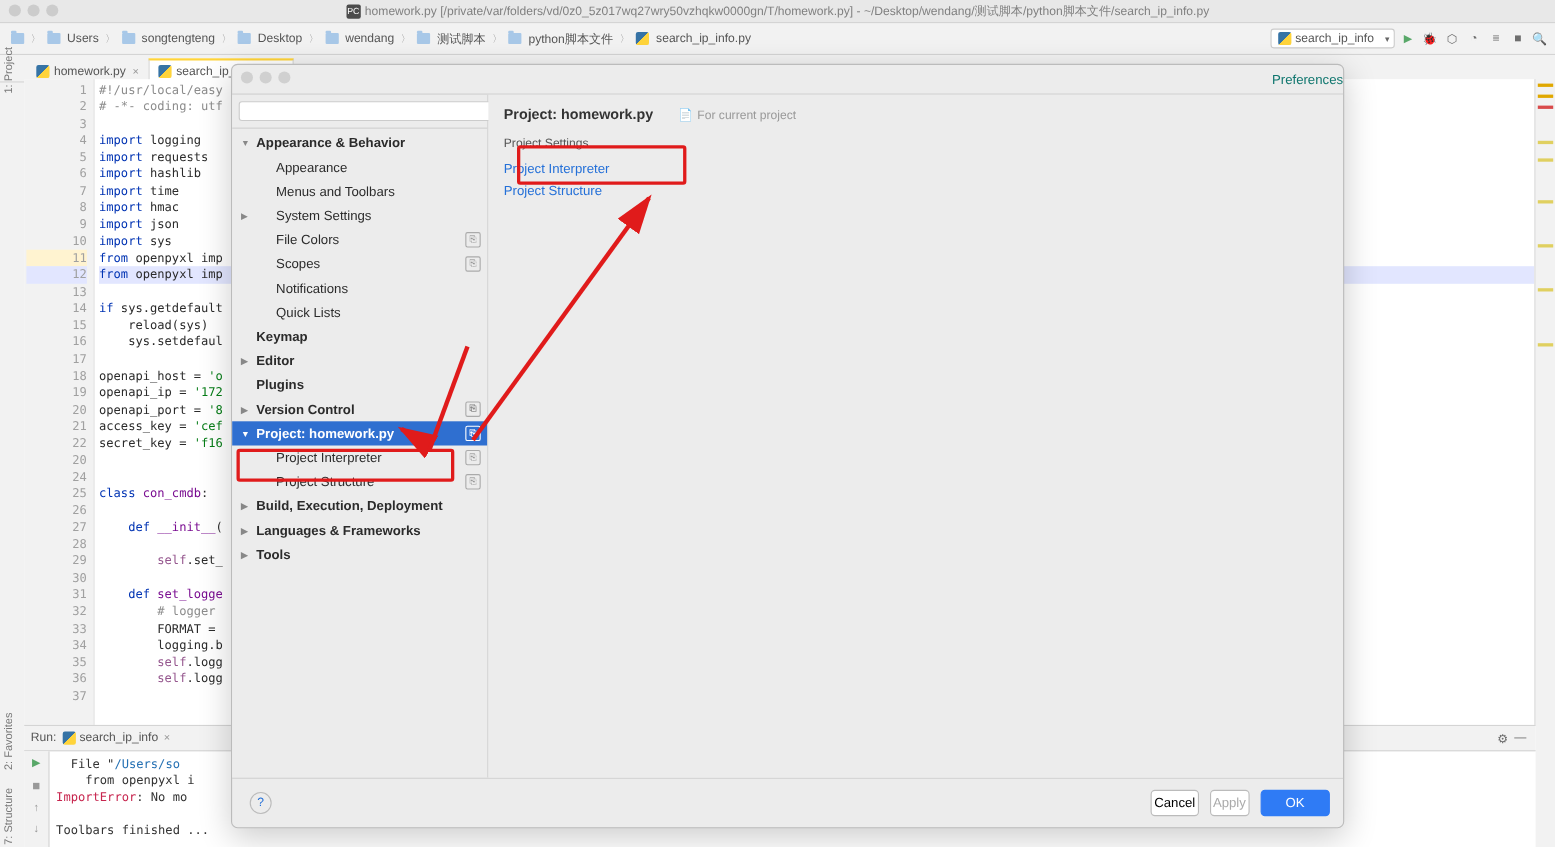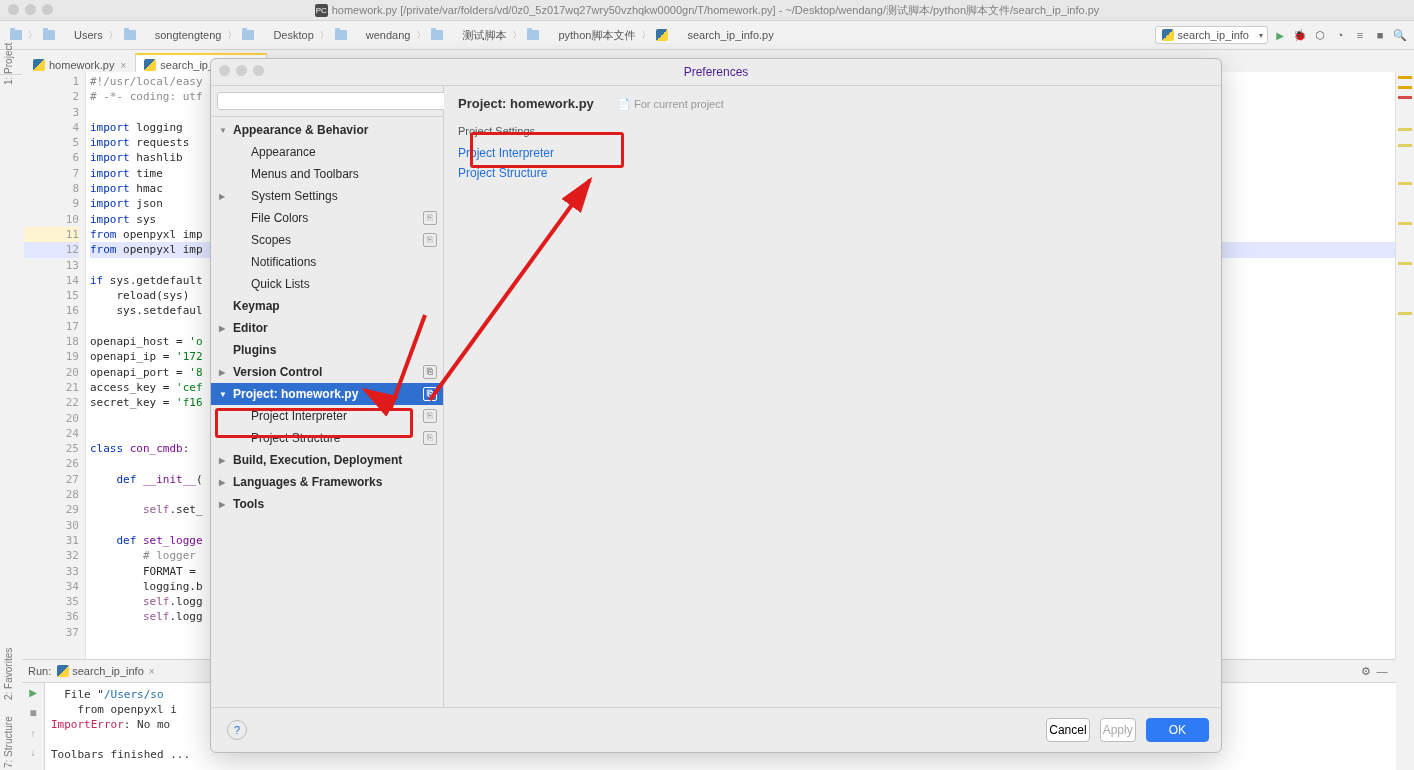--- a/index.html
+++ b/index.html
@@ -2,21 +2,21 @@
 <html><head>
 <meta charset="utf-8">
 <style>
 html,body{margin:0;padding:0;font-family:-apple-system,"Helvetica Neue",Arial,sans-serif;font-size:12px;color:#2b2b2b;background:#f2f2f2;height:100%;overflow:hidden}
 .titlebar{height:20px;background:#e8e8e8;display:flex;align-items:center;justify-content:center;font-size:11px;color:#808080;border-bottom:1px solid #d4d4d4;position:relative}
 .traffic{position:absolute;left:8px;top:4px;display:flex;gap:6px}
 .traffic span{width:11px;height:11px;border-radius:50%;background:#ccc;display:inline-block}
 .pc-icon{width:13px;height:13px;background:#4c4c4c;color:#fff;font-size:8px;font-weight:normal;display:inline-flex;align-items:center;justify-content:center;margin-right:4px;border-radius:2px}
 .navbar{height:28px;background:#f2f2f2;border-bottom:1px solid #d4d4d4;display:flex;align-items:center;padding:0 6px;font-size:11px;color:#555}
 .bc{display:flex;align-items:center;gap:2px;flex:1}
-.bc-item{display:flex;align-items:center;padding:2px 4px;gap:19px}
+.bc-item{display:flex;align-items:center;padding:2px 4px;gap:6px}
 .bc-sep{color:#999;font-size:9px}
 .folder-icon{width:12px;height:10px;background:#a8c8e8;border-radius:1px;display:inline-block;position:relative}
 .folder-icon:before{content:"";position:absolute;top:-2px;left:0;width:5px;height:2px;background:#a8c8e8;border-radius:1px 1px 0 0}
 .py-icon{width:12px;height:12px;display:inline-block;background:linear-gradient(135deg,#3673a5 50%,#ffd43b 50%);border-radius:2px}
 .nav-right{display:flex;align-items:center;gap:4px}
 .run-config{border:1px solid #ccc;background:#fff;padding:2px 18px 2px 6px;border-radius:3px;font-size:11px;display:flex;align-items:center;gap:3px;position:relative}
 .run-config:after{content:"▾";position:absolute;right:4px;font-size:8px;color:#666}
 .nav-icon{width:16px;height:16px;display:inline-flex;align-items:center;justify-content:center;font-size:11px;color:#6e6e6e}
 .play-green{color:#59a869;font-size:10px}
 .tabs{height:24px;background:#f2f2f2;border-bottom:1px solid #d4d4d4;display:flex;align-items:flex-end;padding-left:24px}
@@ -40,21 +40,21 @@
 .gut-warn{background:#fff3d0}
 .run-panel{position:absolute;left:22px;right:18px;bottom:0;height:110px;background:#fff;border-top:1px solid #d4d4d4}
 .run-header{height:22px;background:#f2f2f2;border-bottom:1px solid #d4d4d4;display:flex;align-items:center;padding:0 6px;font-size:11px;color:#555}
 .run-tab{padding:2px 6px;display:flex;align-items:center;gap:3px}
 .run-body{display:flex;height:88px}
 .run-tools{width:22px;background:#f2f2f2;border-right:1px solid #d4d4d4;display:flex;flex-direction:column;align-items:center;padding-top:4px;gap:8px}
 .run-out{flex:1;font-family:Menlo,monospace;font-size:11px;padding:4px 6px;color:#333;line-height:15px;white-space:pre}
 .err{color:#c7254e}
 .lnk{color:#2470b3;}
 .dialog{position:absolute;left:210px;top:58px;width:1010px;height:693px;background:#ececec;border:1px solid #bbb;border-radius:6px;box-shadow:0 8px 30px rgba(0,0,0,.2);display:flex;flex-direction:column}
-.dlg-title{height:26px;display:flex;align-items:center;justify-content:center;font-size:12px;color:#4c1d95;position:relative;border-bottom:1px solid #d0d0d0}
+.dlg-title{height:26px;display:flex;align-items:center;justify-content:flex-end;font-size:12px;color:#0f766e;position:relative;border-bottom:1px solid #d0d0d0}
 .dlg-traffic{position:absolute;left:8px;top:6px;display:flex;gap:6px}
 .dlg-traffic span{width:11px;height:11px;border-radius:50%;background:#d0d0d0}
 .dlg-body{flex:1;display:flex;overflow:hidden}
 .prefs-side{width:232px;border-right:1px solid #d0d0d0;display:flex;flex-direction:column;background:#ececec}
 .search-row{padding:6px;border-bottom:1px solid #d0d0d0}
 .search-row input{width:100%;border:1px solid #ccc;border-radius:3px;padding:2px 4px 2px 18px;font-size:11px;background:#fff}
 .prefs-tree{flex:1;overflow:auto;padding-top:2px}
 .tree-item{padding:4px 4px 4px 22px;font-size:12px;display:flex;align-items:center;position:relative;color:#2b2b2b}
 .tree-item.bold{font-weight:600}
 .tree-item.sub{padding-left:40px;font-weight:400}

